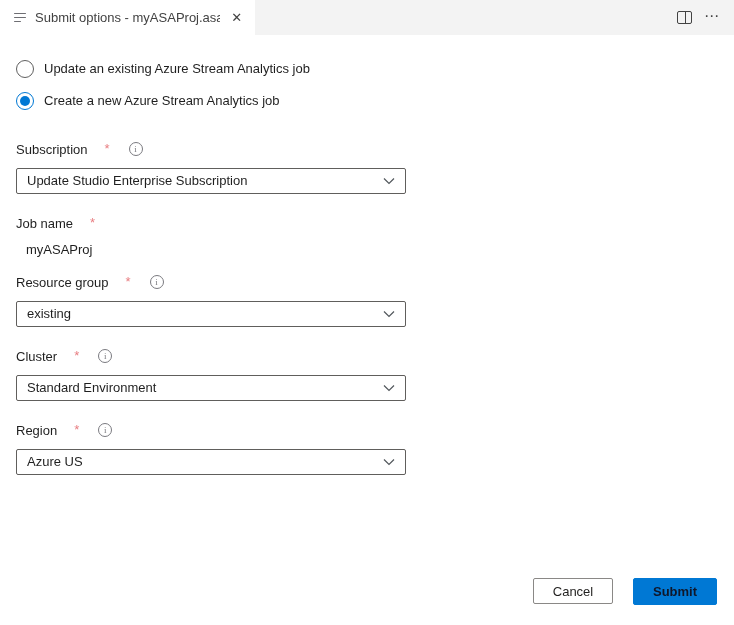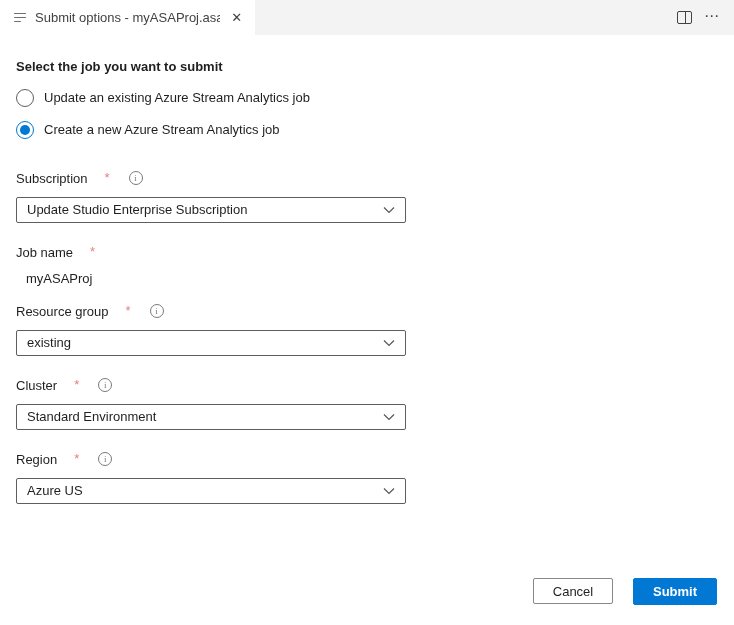--- a/index.html
+++ b/index.html
@@ -77,21 +77,21 @@
   .static-value{margin-top:7px;margin-left:10px;line-height:16px;}
 
   
   .footer{position:absolute;top:578px;right:17px;display:flex;gap:20px;align-items:flex-start;}
   .btn{
     height:26px;min-width:80px;border-radius:2px;display:inline-flex;
     align-items:center;justify-content:center;padding:0 18px;cursor:pointer;
     font-size:13px;font-family:inherit;
   }
   .btn-cancel{background:#ffffff;border:1px solid #8a8886;color:#201f1e;}
-  .btn-submit{background:var(--accent);border:1px solid var(--accent);color:#ffffff;font-weight:700;height:27px;min-width:84px;}
+  .btn-submit{background:var(--accent);border:1px solid var(--accent);color:#0f172a;font-weight:700;height:27px;min-width:84px;}
 </style>
 </head>
 <body>
 
 <div class="tabbar">
   <div class="tab">
     <span class="tab-icon">
         <i></i>
         <i></i>
         <i></i>
@@ -100,21 +100,20 @@
     <span class="tab-close">✕</span>
   </div>
   <div class="tab-actions">
     <span class="split-icon"></span>
     <span class="more">⋯</span>
   </div>
 </div>
 
 <div class="content">
 
-  <div class="form-title">Select the job you want to submit</div>
 
   <div class="radio-row">
     <span class="radio"></span>
     <span class="radio-label">Update an existing Azure Stream Analytics job</span>
   </div>
 
   <div class="radio-row">
     <span class="radio selected"></span>
     <span class="radio-label">Create a new Azure Stream Analytics job</span>
   </div>

